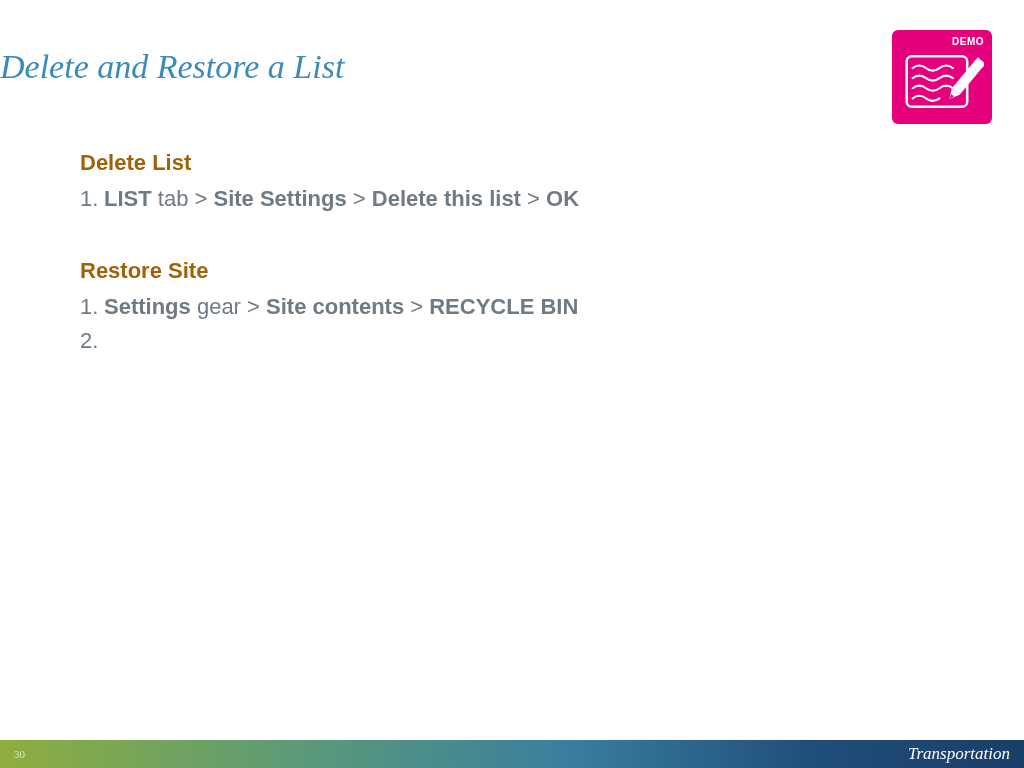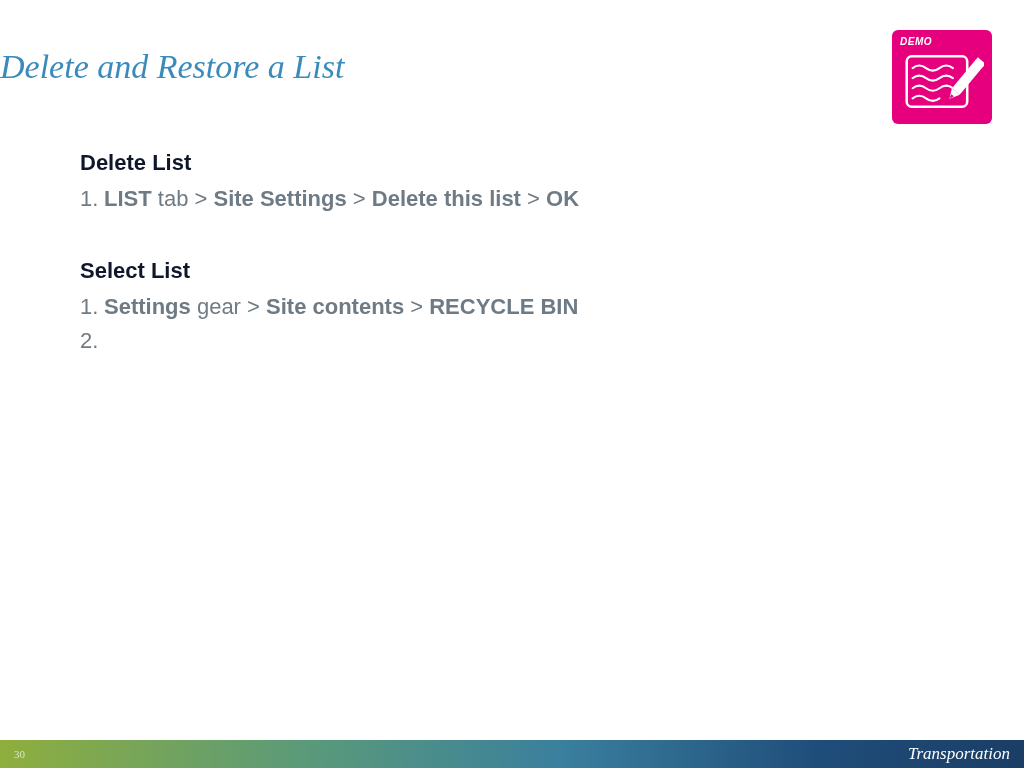--- a/index.html
+++ b/index.html
@@ -1,23 +1,23 @@
 <!DOCTYPE html>
 <html><head>
 <meta charset="utf-8">
 <style>
   * { margin: 0; padding: 0; box-sizing: border-box; }
   html, body { width: 1024px; height: 768px; font-family: Arial, Helvetica, sans-serif; background: #fff; overflow: hidden; }
   .slide { position: relative; width: 1024px; height: 768px; }
   .title { position: absolute; top: 48px; left: 0; width: 1024px; font-family: Georgia, 'Times New Roman', serif; font-style: italic; font-size: 34px; color: #3a8bbb; font-weight: 500; }
   .demo-badge { position: absolute; top: 30px; right: 32px; width: 100px; height: 94px; background: #e6007e; border-radius: 6px; padding: 6px 8px 8px 8px; display: flex; flex-direction: column; }
-  .demo-badge .label { color: #fff; font-size: 10px; font-weight: bold; text-align: left; letter-spacing: 0.5px; font-style: italic; }
+  .demo-badge .label { color: #fff; font-size: 10px; font-weight: bold; text-align: right; letter-spacing: 0.5px; }
   .demo-badge svg { flex: 1; width: 100%; height: auto; }
   .body { position: absolute; top: 146px; left: 80px; width: 760px; color: #6f7b84; font-size: 22px; line-height: 1.55; }
-  .section-head { font-weight: bold; color: #0f172a; margin-bottom: 2px; }
+  .section-head { font-weight: bold; color: #a16207; margin-bottom: 2px; }
   .step { display: flex; }
   .step .num { width: 24px; flex: none; }
   .step .txt .b { font-weight: bold; }
   .gap { height: 38px; }
   .footer { position: absolute; left: 0; bottom: 0; width: 1024px; height: 28px; background: linear-gradient(90deg, #8fae3d 0%, #5a9a7a 30%, #3a7f9e 55%, #1f4d7a 80%, #1a3e66 100%); color: #fff; display: flex; align-items: center; justify-content: space-between; padding: 0 14px; }
   .footer .page { font-size: 11px; color: #d9e6c6; font-family: Georgia, serif; }
   .footer .brand { font-family: Georgia, 'Times New Roman', serif; font-style: italic; font-size: 17px; margin-left: 30px; }
 </style>
 </head>
 <body>
@@ -46,21 +46,21 @@
   <div class="body">
 
     <div class="section-head">Delete List</div>
     <div class="step">
       <span class="num">1.</span>
       <span class="txt"><span class="b">LIST</span><span> tab &gt; </span><span class="b">Site Settings</span><span> &gt; </span><span class="b">Delete this list</span><span> &gt; </span><span class="b">OK</span></span>
     </div>
 
     <div class="gap"></div>
 
-    <div class="section-head">Select List</div>
+    <div class="section-head">Restore Site</div>
     <div class="step">
       <span class="num">1.</span>
       <span class="txt"><span class="b">Settings</span><span> gear &gt; </span><span class="b">Site contents</span><span> &gt; </span><span class="b">RECYCLE BIN</span></span>
     </div>
     <div class="step">
       <span class="num">2.</span>
     </div>
 
   </div>
 

